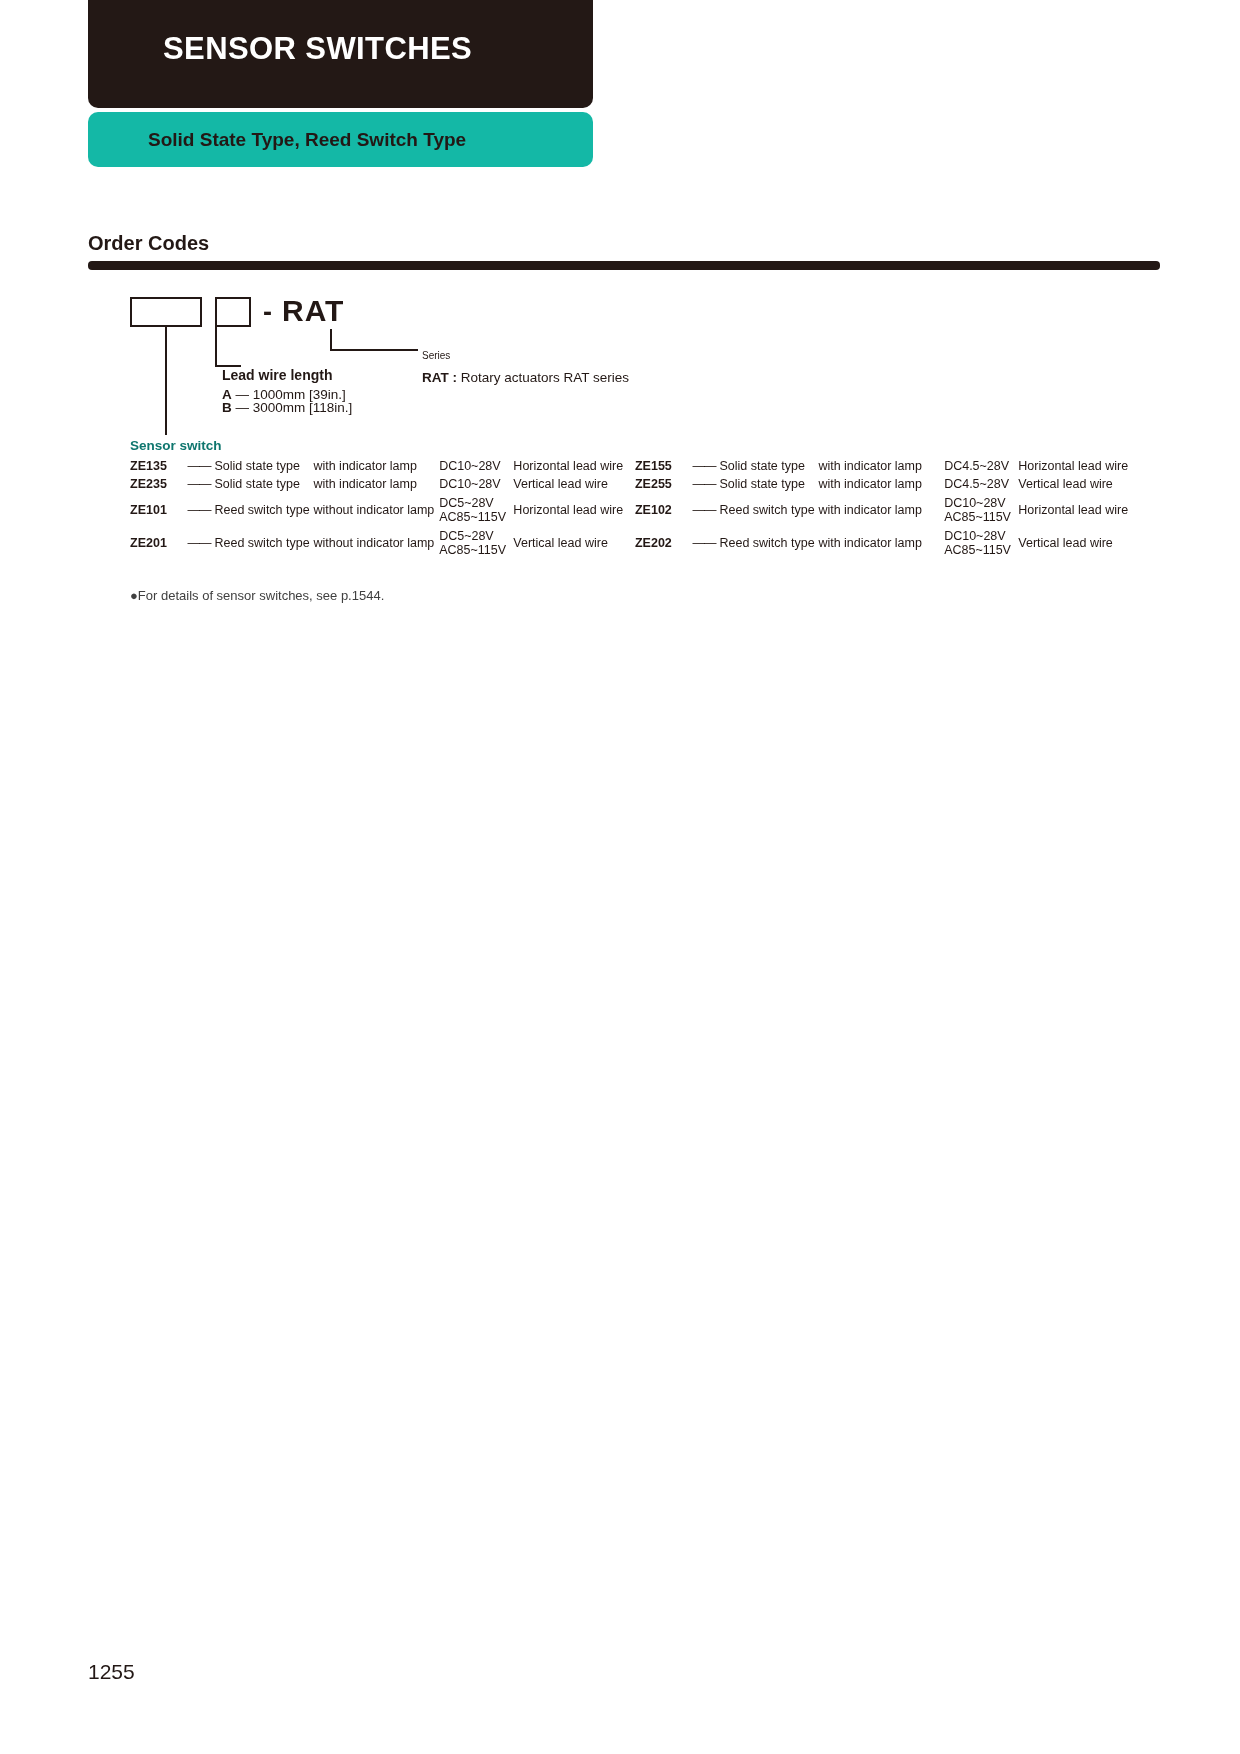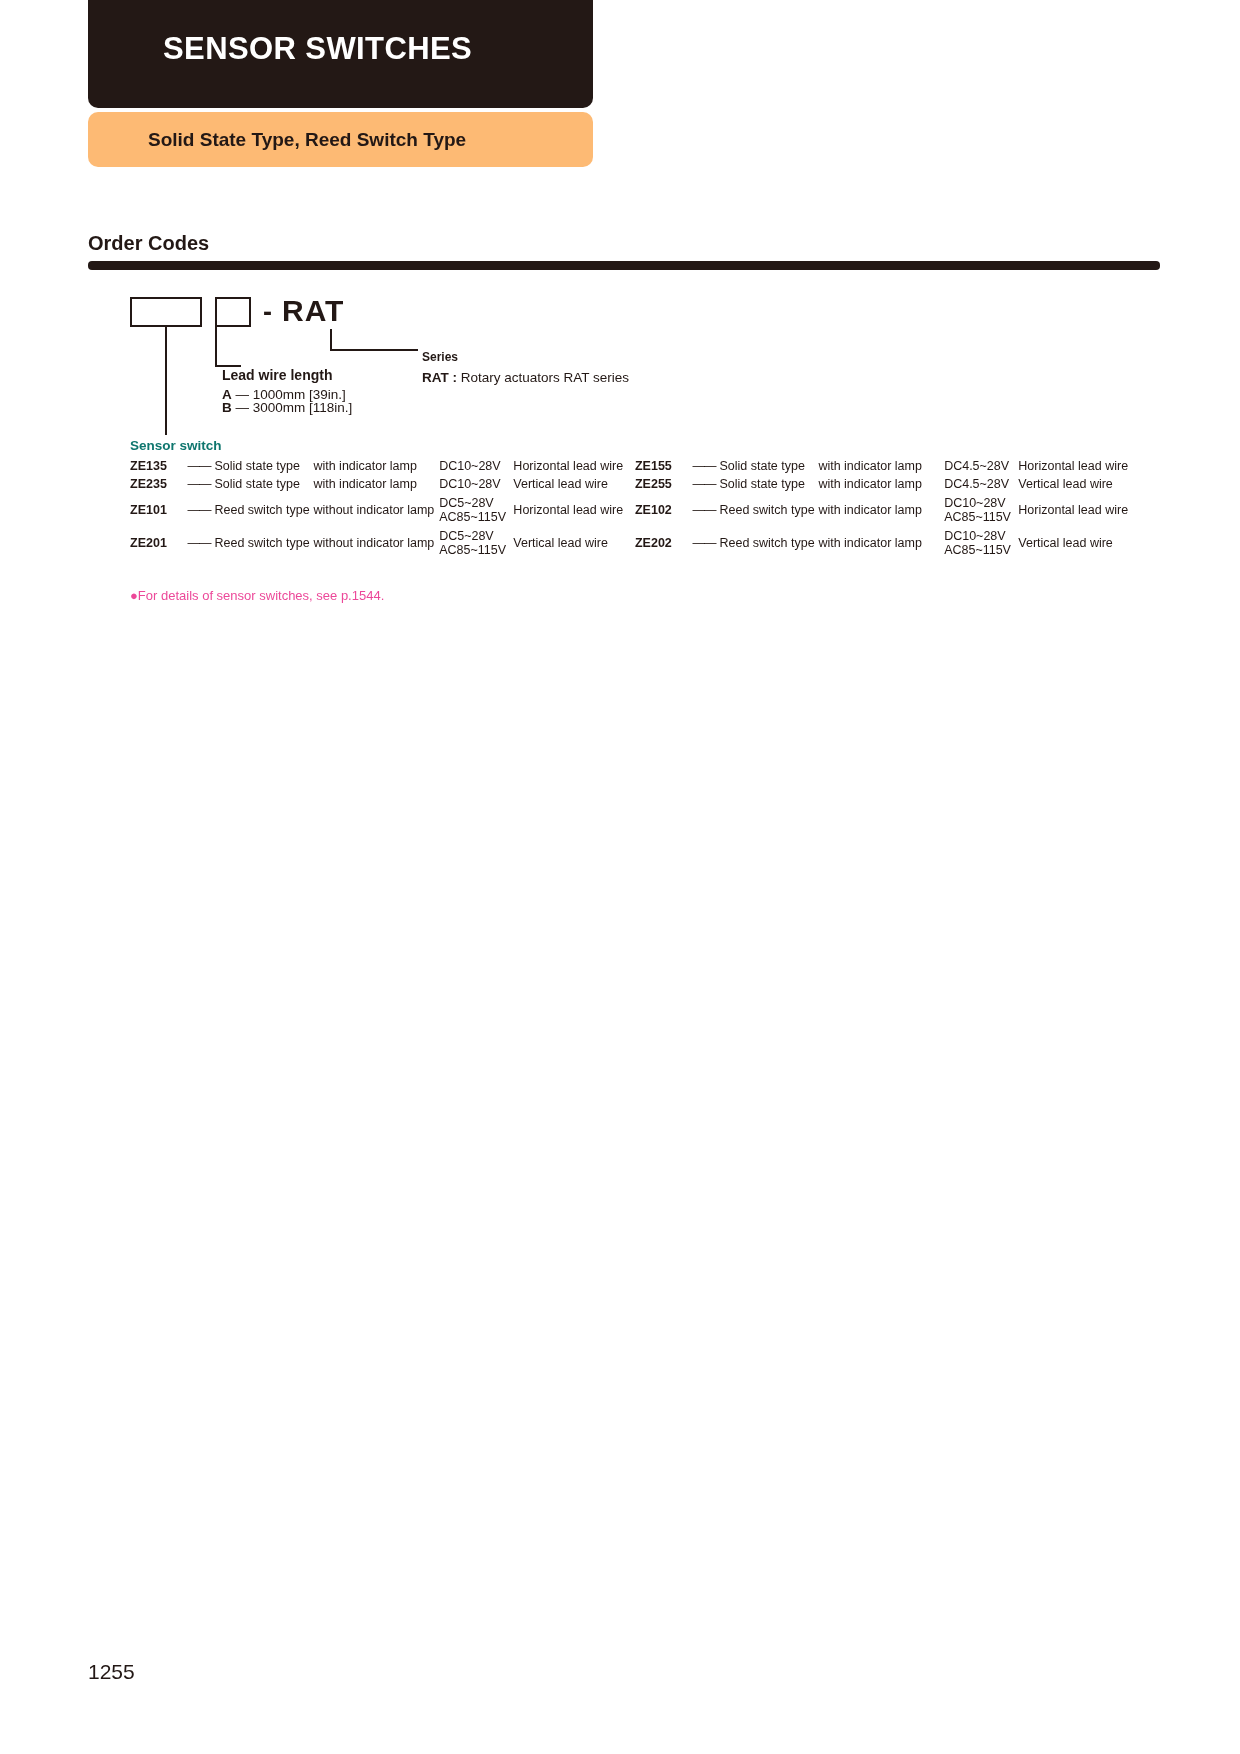--- a/index.html
+++ b/index.html
@@ -35,21 +35,21 @@
     letter-spacing: 0.4px;
     margin-left: 75px;
   }
 
   .subtitle-banner {
     position: absolute;
     left: 88px;
     top: 112px;
     width: 505px;
     height: 55px;
-    background: #fdba74;
+    background: #14b8a6;
     border-radius: 10px;
     display: flex;
     align-items: center;
   }
   .subtitle-banner .subtitle-text {
     color: #231815;
     font-size: 19px;
     font-weight: bold;
     margin-left: 60px;
   }
@@ -142,22 +142,22 @@
     top: 400px;
     font-size: 13.5px;
     color: #231815;
   }
   .callout-lead-a b, .callout-lead-b b { font-weight: bold; }
 
   .callout-series-title {
     position: absolute;
     left: 422px;
     top: 350px;
-    font-size: 12px;
-    font-weight: bold;
+    font-size: 10px;
+    font-weight: normal;
     color: #231815;
   }
   .callout-series-desc {
     position: absolute;
     left: 422px;
     top: 370px;
     font-size: 13.5px;
     color: #231815;
   }
   .callout-series-desc b { font-weight: bold; }
@@ -194,21 +194,21 @@
   .c-lamp { width: 122px; padding-right: 6px; }
   .c-volt { width: 72px; padding-right: 6px; }
   .c-wire { width: 118px; padding-right: 22px; }
   .volt-two { line-height: 1.08; }
 
   .note {
     position: absolute;
     left: 130px;
     top: 588px;
     font-size: 13px;
-    color: #ec4899;
+    color: #404040;
   }
 
   
   .page-number {
     position: absolute;
     left: 88px;
     top: 1660px;
     font-size: 21px;
     color: #231815;
   }

